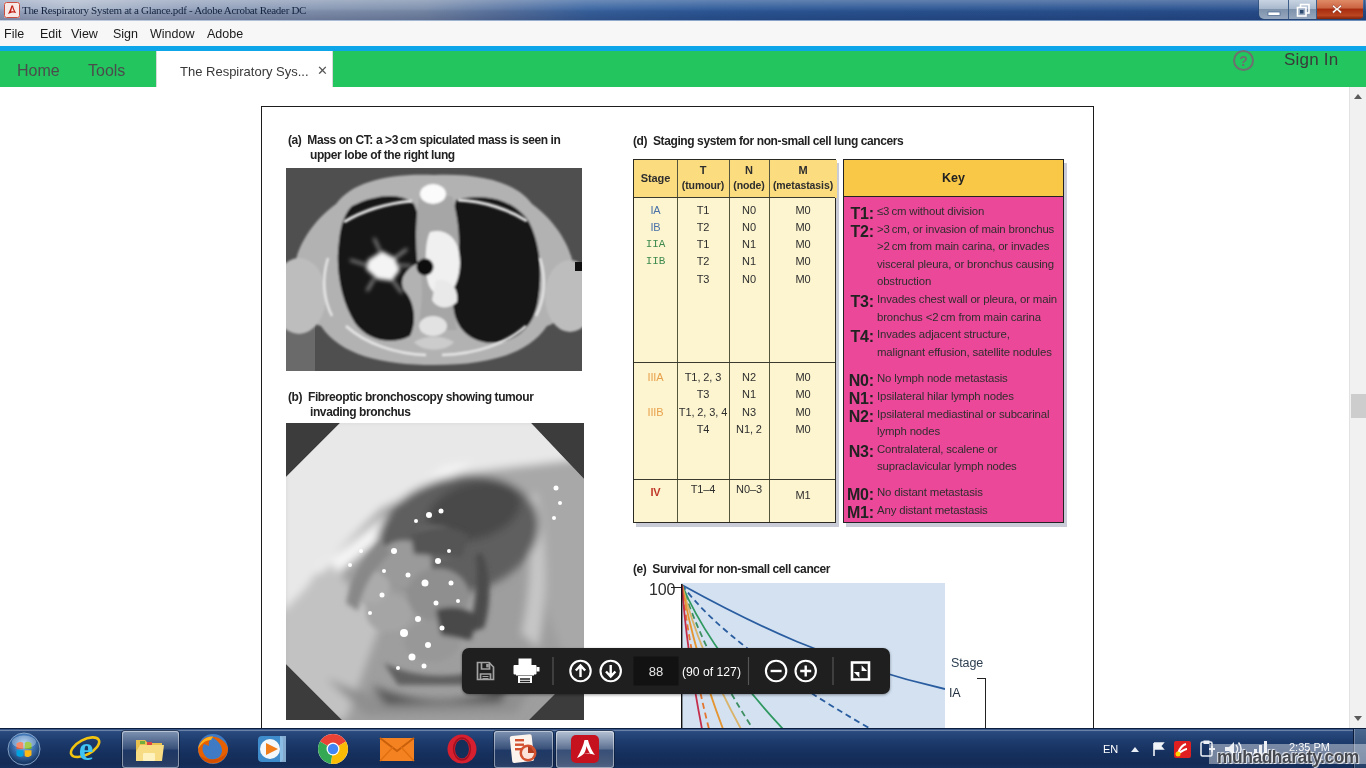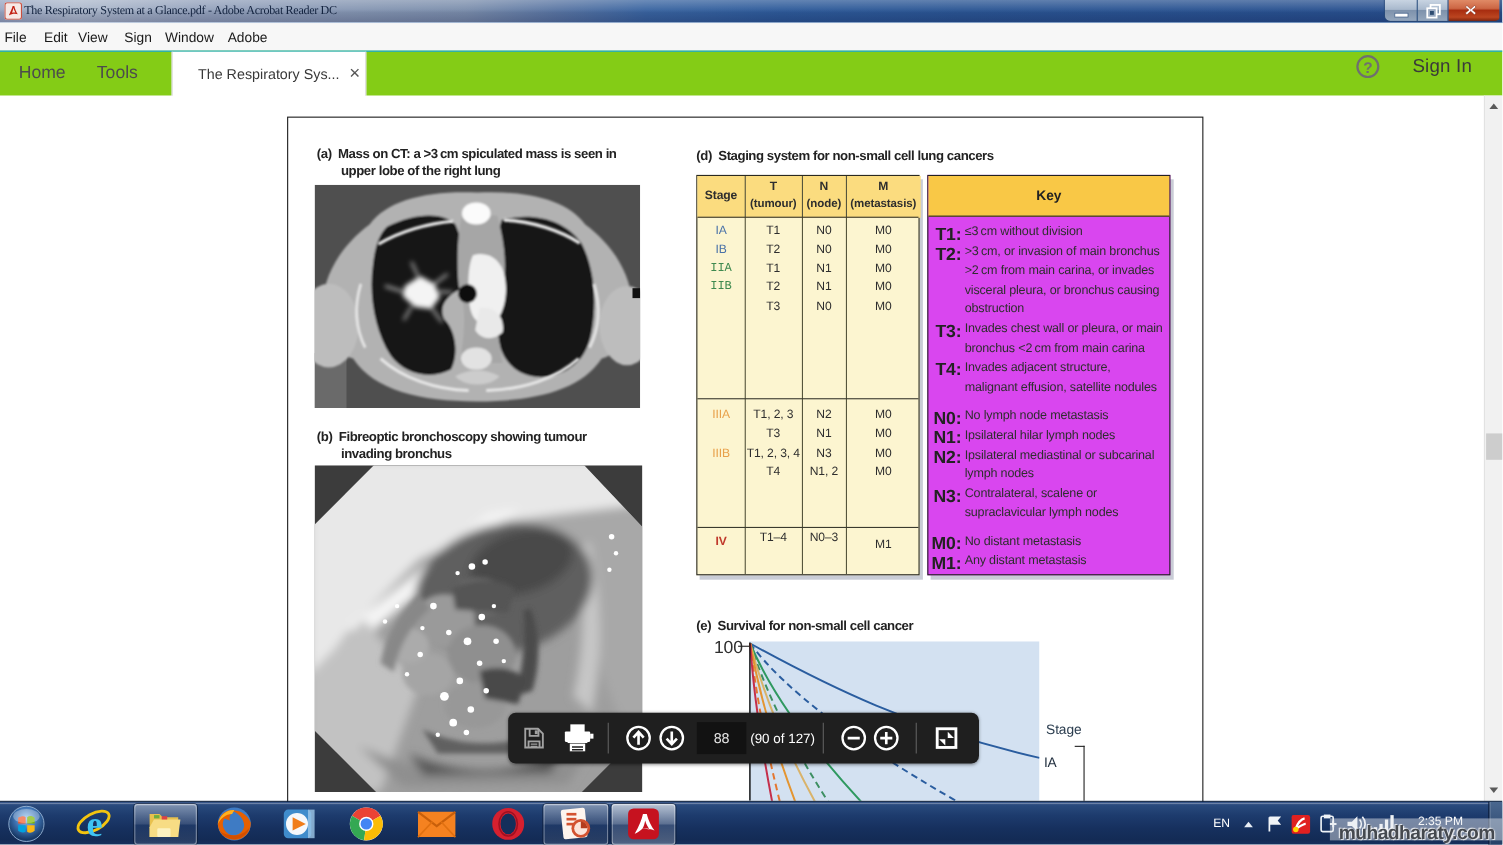--- a/index.html
+++ b/index.html
@@ -16,21 +16,21 @@
 
 #winbtns { right:2px; top:0; width:105px; height:19px; display:flex; border-radius:0 0 5px 5px; overflow:hidden; box-shadow:0 0 0 1px #29497399; }
 .wbtn { height:19px; position:relative; border-right:1px solid #3c5e88; }
 #btn-min { width:30px; background:linear-gradient(#c8d4e2 0%,#a9b9cd 45%,#7e92ac 50%,#95a7bd 100%); }
 #btn-max { width:28px; background:linear-gradient(#c8d4e2 0%,#a9b9cd 45%,#7e92ac 50%,#95a7bd 100%); }
 #btn-close { width:46px; border-right:none; background:linear-gradient(#e08a66 0%,#cc6644 40%,#a82d10 50%,#bb4520 82%,#7e230c 100%); }
 
 #menubar { left:0; top:21px; width:1366px; height:25px; background:#f7f7f7; }
 .menuitem { position:absolute; top:6px; font-size:12.5px; color:#1a1a1a; }
 
-#tabbar { left:0; top:46px; width:1366px; height:41px; background:#84cc16; border-top:1px solid #0ea5e9; }
+#tabbar { left:0; top:46px; width:1366px; height:41px; background:#22c55e; border-top:5px solid #0ea5e9; }
 .tabtxt { position:absolute; top:11px; font-size:16px; color:#4c4c4c; }
 #activetab { position:absolute; left:156px; top:0; width:177px; height:41px; background:#fff; border-left:1px solid #d8d8d8; border-right:1px solid #d8d8d8; }
 #activetab .lbl { position:absolute; left:23px; top:13px; font-size:13px; color:#383838; }
 #activetab .x { position:absolute; left:160px; top:12px; font-size:13px; color:#555; }
 #helpq { position:absolute; left:1233px; top:50px; width:21px; height:21px; border:2px solid #6f6f6f; border-radius:50%; color:#6f6f6f; font-size:14px; text-align:center; line-height:18px; font-weight:bold; }
 #signin { position:absolute; left:1284px; top:50px; font-size:17px; color:#3a3a3a; letter-spacing:0.2px; }
 
 #docarea { left:0; top:87px; width:1366px; height:641px; background:#ffffff; }
 #scrollbar { position:absolute; left:1349px; top:0; width:17px; height:641px; background:#f1f1f1; border-left:1px solid #e2e2e2; }
 #sb-thumb { position:absolute; left:1px; top:307px; width:15px; height:24px; background:#cdcdcd; }
@@ -41,21 +41,21 @@
 #pageframe { position:absolute; left:261px; top:19px; width:833px; height:640px; border:1.5px solid #1c1c1c; }
 
 .pdfh { position:absolute; font-size:12px; font-weight:bold; color:#222; letter-spacing:-0.4px; white-space:nowrap; }
 .pdft { position:absolute; font-size:11.5px; color:#2e2e2e; white-space:nowrap; letter-spacing:-0.1px; }
 
 #stable { position:absolute; left:633px; top:72px; width:203px; height:364px; background:#fcf5d0; border:1.2px solid #2a2a22; box-shadow:3px 4px 0 #c9ccd6; }
 #stable .th { position:absolute; background:#fbdc7f; }
 #stable .vline { position:absolute; top:0; width:1px; height:100%; background:#55553c; }
 #stable .hline { position:absolute; left:0; width:100%; height:1px; background:#3a3a2e; }
 .tc { position:absolute; font-size:11px; color:#2e2e2e; text-align:center; white-space:nowrap; letter-spacing:-0.1px; }
-#keypanel { position:absolute; left:843px; top:72px; width:221px; height:364px; background:#d946ef; border:1.4px solid #222; box-shadow:3px 4px 0 #c9ccd6; }
+#keypanel { position:absolute; left:843px; top:72px; width:221px; height:364px; background:#ec4899; border:1.4px solid #222; box-shadow:3px 4px 0 #c9ccd6; }
 #keypanel .kh { position:absolute; left:0; top:0; width:100%; height:37px; background:#f9c846; border-bottom:1.2px solid #222; text-align:center; line-height:37px; font-weight:bold; font-size:12.5px; color:#222; }
 .kl { position:absolute; font-size:11.4px; color:#2e2e2e; white-space:nowrap; letter-spacing:-0.15px; }
 .kb { position:absolute; font-size:16px; font-weight:bold; color:#222; text-align:right; width:30px; letter-spacing:-0.15px; }
 .sIA { color:#4a72a8; } .sII { color:#3f8a4f;font-family:Liberation Mono, monospace; } .sIII { color:#e8a14b; } .sIV { color:#c0392b; font-weight:bold; }
 
 #atoolbar { left:462px; top:648px; width:428px; height:46px; background:#1f1f1f; border-radius:7px; box-shadow:0 1px 3px rgba(0,0,0,.4); }
 
 #taskbar { left:0; top:728px; width:1366px; height:40px;
   background:linear-gradient(180deg,#39578a 0%,#28497c 9%,#1d3b6d 32%,#16305e 62%,#132b55 88%,#16305e 100%);
   border-top:1px solid #0b1e3e; }

